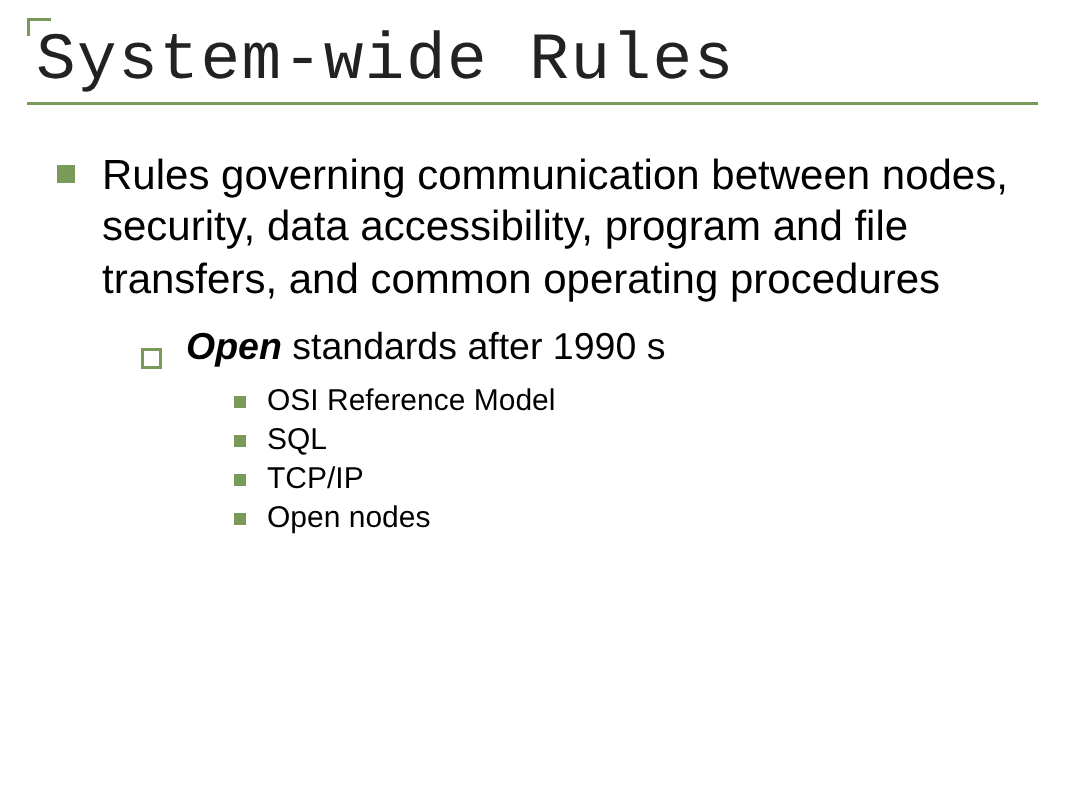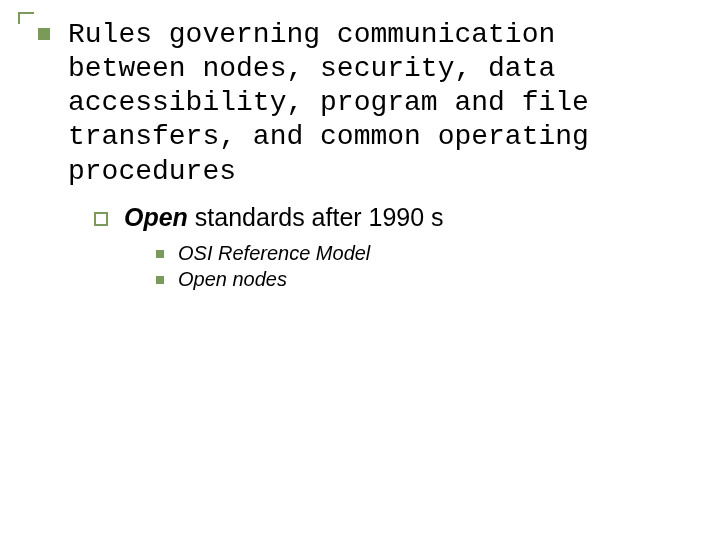--- a/index.html
+++ b/index.html
@@ -43,38 +43,37 @@
     font-weight: 500;
   }
   .content {
     padding-left: 14px;
     padding-right: 8px;
   }
   .lvl1 {
     display: flex;
     align-items: flex-start;
     margin-bottom: 14px;
-    font-family: Liberation Mono, monospace;
   }
   .lvl1 .bullet-sq {
     width: 12px;
     height: 12px;
     background: #7a9a5a;
     flex: 0 0 auto;
     margin-top: 10px;
     margin-right: 18px;
   }
   .lvl1-text {
     font-size: 28px;
     line-height: 1.22;
     color: #000;
   }
   .lvl2 {
     display: flex;
-    align-items: flex-start;
+    align-items: flex-end;
     margin-left: 56px;
     margin-bottom: 10px;
     margin-top: 4px;
   }
   .lvl2 .bullet-open {
     width: 10px;
     height: 10px;
     border: 2px solid #7a9a5a;
     flex: 0 0 auto;
     margin-top: 9px;
@@ -98,28 +97,30 @@
     width: 8px;
     height: 8px;
     background: #7a9a5a;
     flex: 0 0 auto;
     margin-top: 8px;
     margin-right: 14px;
   }
   .lvl3-text {
     font-size: 20px;
     color: #000;
-    font-style: italic;
   }
 </style>
 </head>
 <body>
 
 <div class="slide">
   <div class="title-tick"></div>
+  <div class="title-wrap">
+    <h1 class="title">System-wide Rules</h1>
+  </div>
 
   <div class="content">
 
     <div class="lvl1">
       <div class="bullet-sq"></div>
       <div class="lvl1-text">Rules governing communication between nodes, security, data accessibility, program and file transfers, and common operating procedures</div>
     </div>
 
     <div class="lvl2">
       <div class="bullet-open"></div>
@@ -127,17 +128,25 @@
         <span class="emph">Open</span><span> standards after 1990 s</span>
       </div>
     </div>
 
     <div class="lvl3">
       <div class="bullet-sm"></div>
       <div class="lvl3-text">OSI Reference Model</div>
     </div>
     <div class="lvl3">
       <div class="bullet-sm"></div>
+      <div class="lvl3-text">SQL</div>
+    </div>
+    <div class="lvl3">
+      <div class="bullet-sm"></div>
+      <div class="lvl3-text">TCP/IP</div>
+    </div>
+    <div class="lvl3">
+      <div class="bullet-sm"></div>
       <div class="lvl3-text">Open nodes</div>
     </div>
 
   </div>
 </div>
 
 </body></html>

